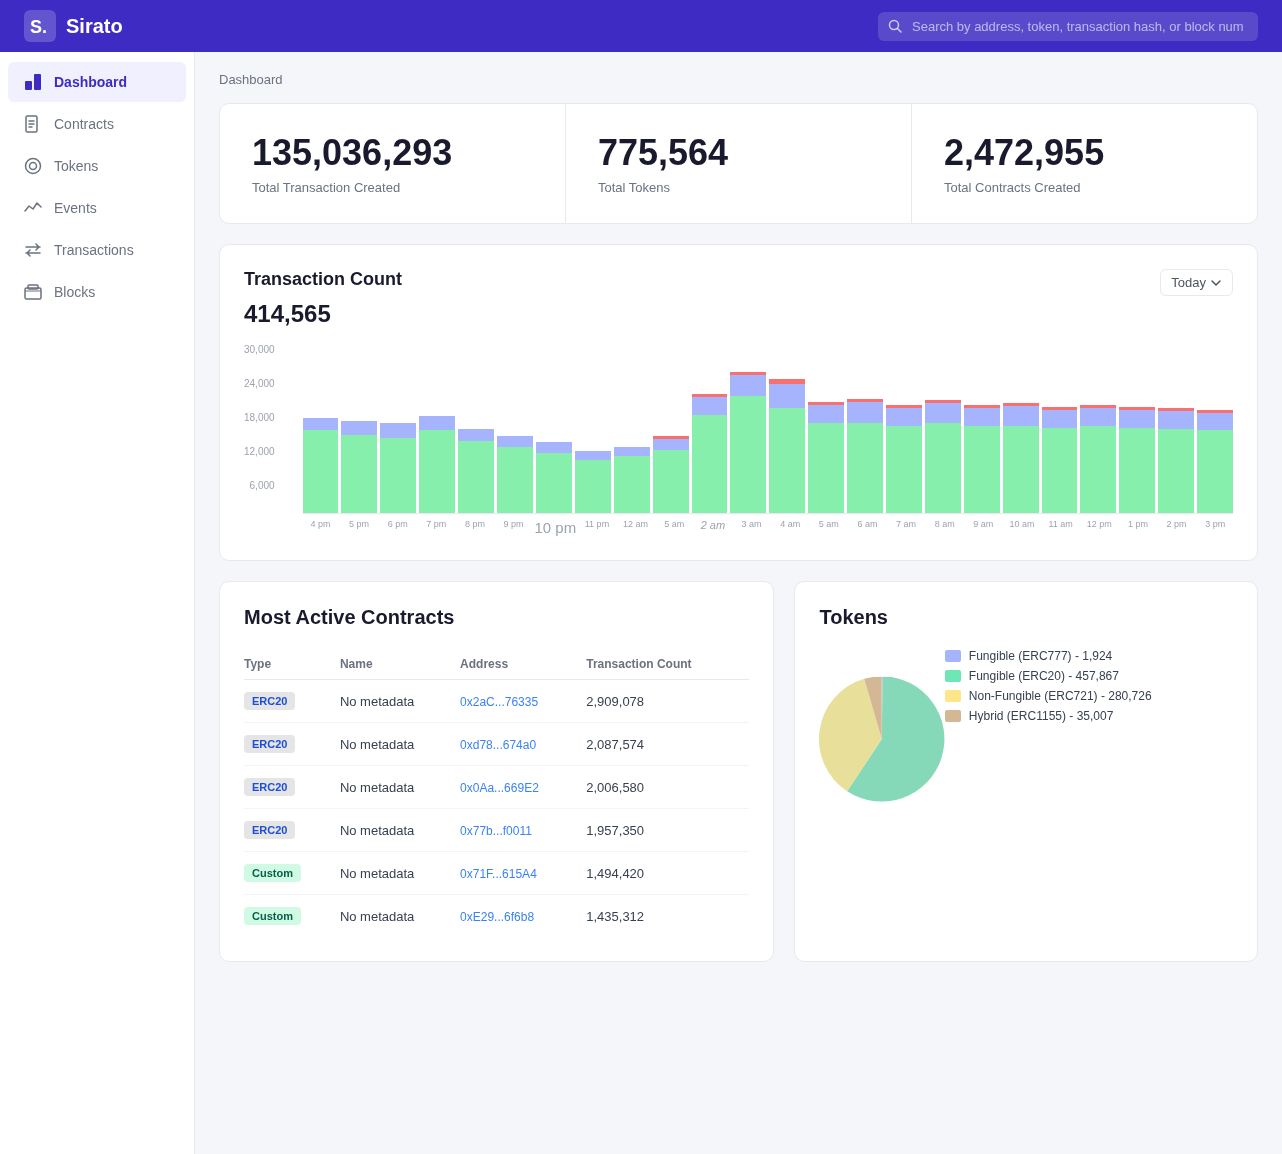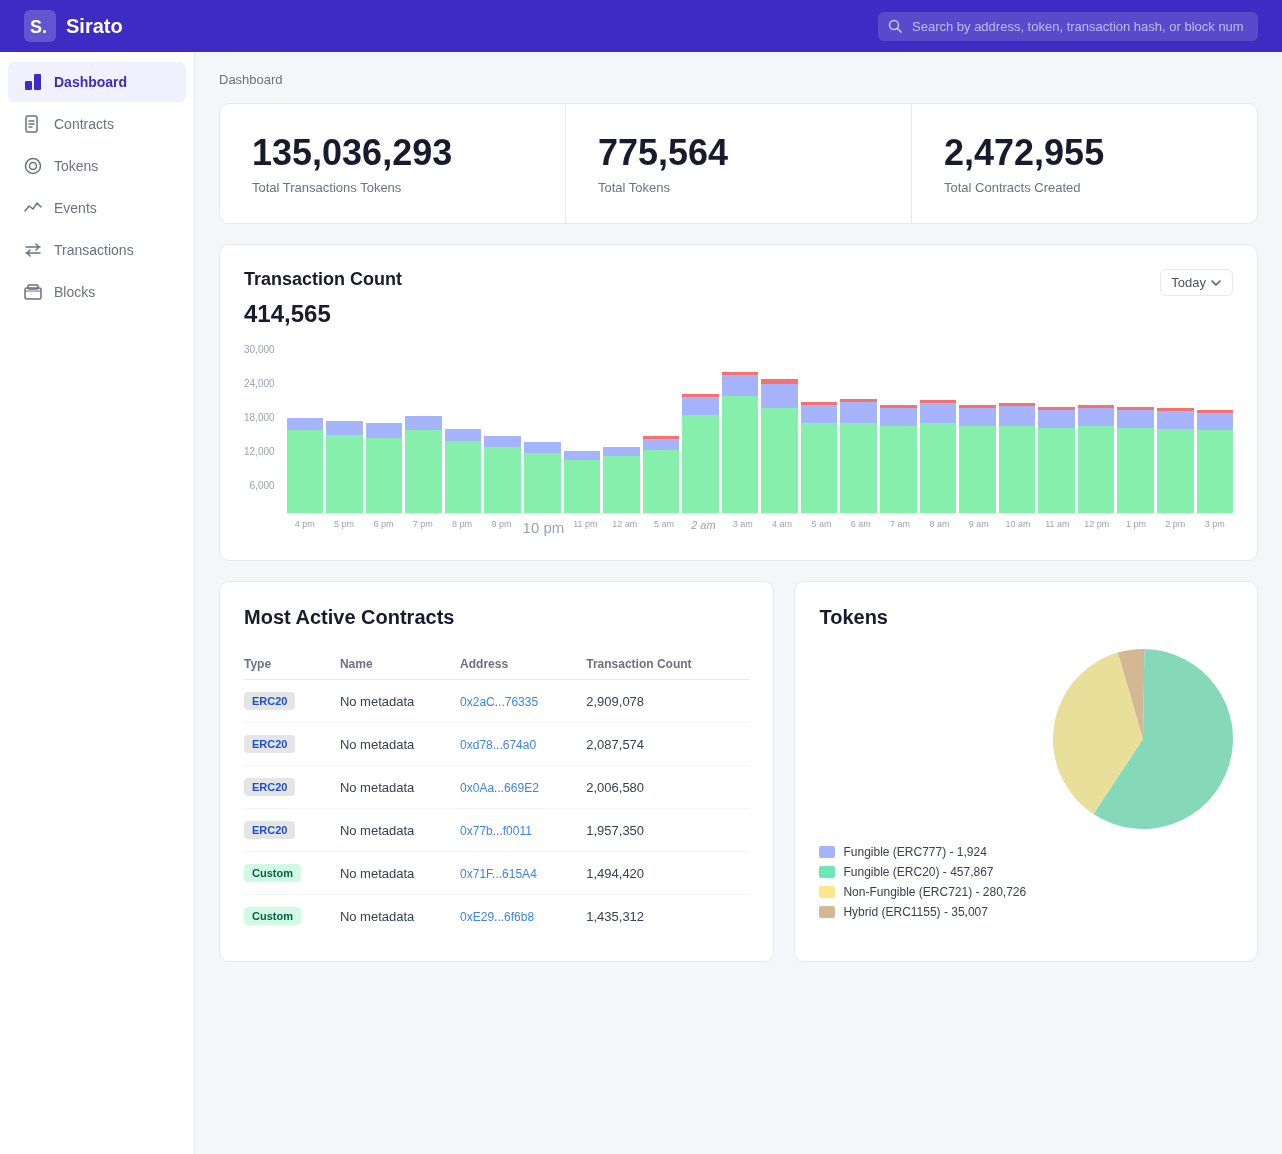--- a/index.html
+++ b/index.html
@@ -57,21 +57,21 @@
     .table th { text-align: left; font-size: 12px; font-weight: 600; color: #6b7280; padding: 8px 12px 8px 0; border-bottom: 1px solid #e8e8ef; }
     .table td { padding: 12px 12px 12px 0; border-bottom: 1px solid #f3f4f6; font-size: 13px; color: #374151; vertical-align: middle; }
     .table tr:last-child td { border-bottom: none; }
     .badge { display: inline-block; padding: 3px 8px; border-radius: 4px; font-size: 11px; font-weight: 600; }
     .badge-erc20 { background: #e5e5e5; color: #1d4ed8; }
     .badge-custom { background: #d1fae5; color: #065f46; }
     .link-addr { color: #3b82f6; text-decoration: none; font-size: 12px; }
     .no-meta { color: #9ca3af; font-style: normal; font-size: 13px; }
 
     
-    .pie-container { display: flex; flex-direction: column; align-items: flex-end; }
+    .pie-container { display: flex; flex-direction: row; align-items: flex-start; }
     .pie-svg { width: 180px; height: 180px; margin-bottom: 16px; }
     .legend { width: 100%; }
     .legend-item { display: flex; align-items: center; gap: 8px; margin-bottom: 6px; font-size: 12px; color: #374151; }
     .legend-color { width: 16px; height: 12px; border-radius: 2px; flex-shrink: 0; }
 
     .scrollable-table { max-height: 320px; overflow-y: auto; }
     .scrollable-table::-webkit-scrollbar { width: 4px; }
     .scrollable-table::-webkit-scrollbar-thumb { background: #d1d5db; border-radius: 4px; }
   </style>
 </head>
@@ -149,21 +149,21 @@
       </div>
     </nav>
   </aside>
 
   <main class="main">
     <div class="breadcrumb">Dashboard</div>
 
     <div class="stats-card">
       <div class="stat-item">
         <div class="stat-value">135,036,293</div>
-        <div class="stat-label">Total Transactions Tokens</div>
+        <div class="stat-label">Total Transaction Created</div>
       </div>
       <div class="stat-item">
         <div class="stat-value">775,564</div>
         <div class="stat-label">Total Tokens</div>
       </div>
       <div class="stat-item">
         <div class="stat-value">2,472,955</div>
         <div class="stat-label">Total Contracts Created</div>
       </div>
     </div>
@@ -173,21 +173,21 @@
         <div class="chart-title">Transaction Count</div>
         <button class="today-btn">
           <span>Today</span>
           <svg width="12" height="12" viewBox="0 0 12 12">
             <polyline points="2,4 6,8 10,4" stroke="#4b5563" stroke-width="1.5" fill="none" stroke-linecap="round"></polyline>
           </svg>
         </button>
       </div>
       <div class="chart-count">414,565</div>
       <div id="bar-chart-container">
-          <div style="display:flex;gap:8px;">
+          <div style="display:flex;gap:24px;">
             <div style="display:flex;flex-direction:column;justify-content:space-between;height:170px;align-items:flex-end;padding-right:4px;">
               <span style="font-size:10px;color:#9ca3af;">30,000</span>
               <span style="font-size:10px;color:#9ca3af;">24,000</span>
               <span style="font-size:10px;color:#9ca3af;">18,000</span>
               <span style="font-size:10px;color:#9ca3af;">12,000</span>
               <span style="font-size:10px;color:#9ca3af;">6,000</span>
               <span style="font-size:10px;color:#9ca3af;"></span>
             </div>
             <div style="flex:1;">
               <div style="display:flex;align-items:flex-end;height:170px;gap:3px;border-bottom:1px solid #e8e8ef;">

